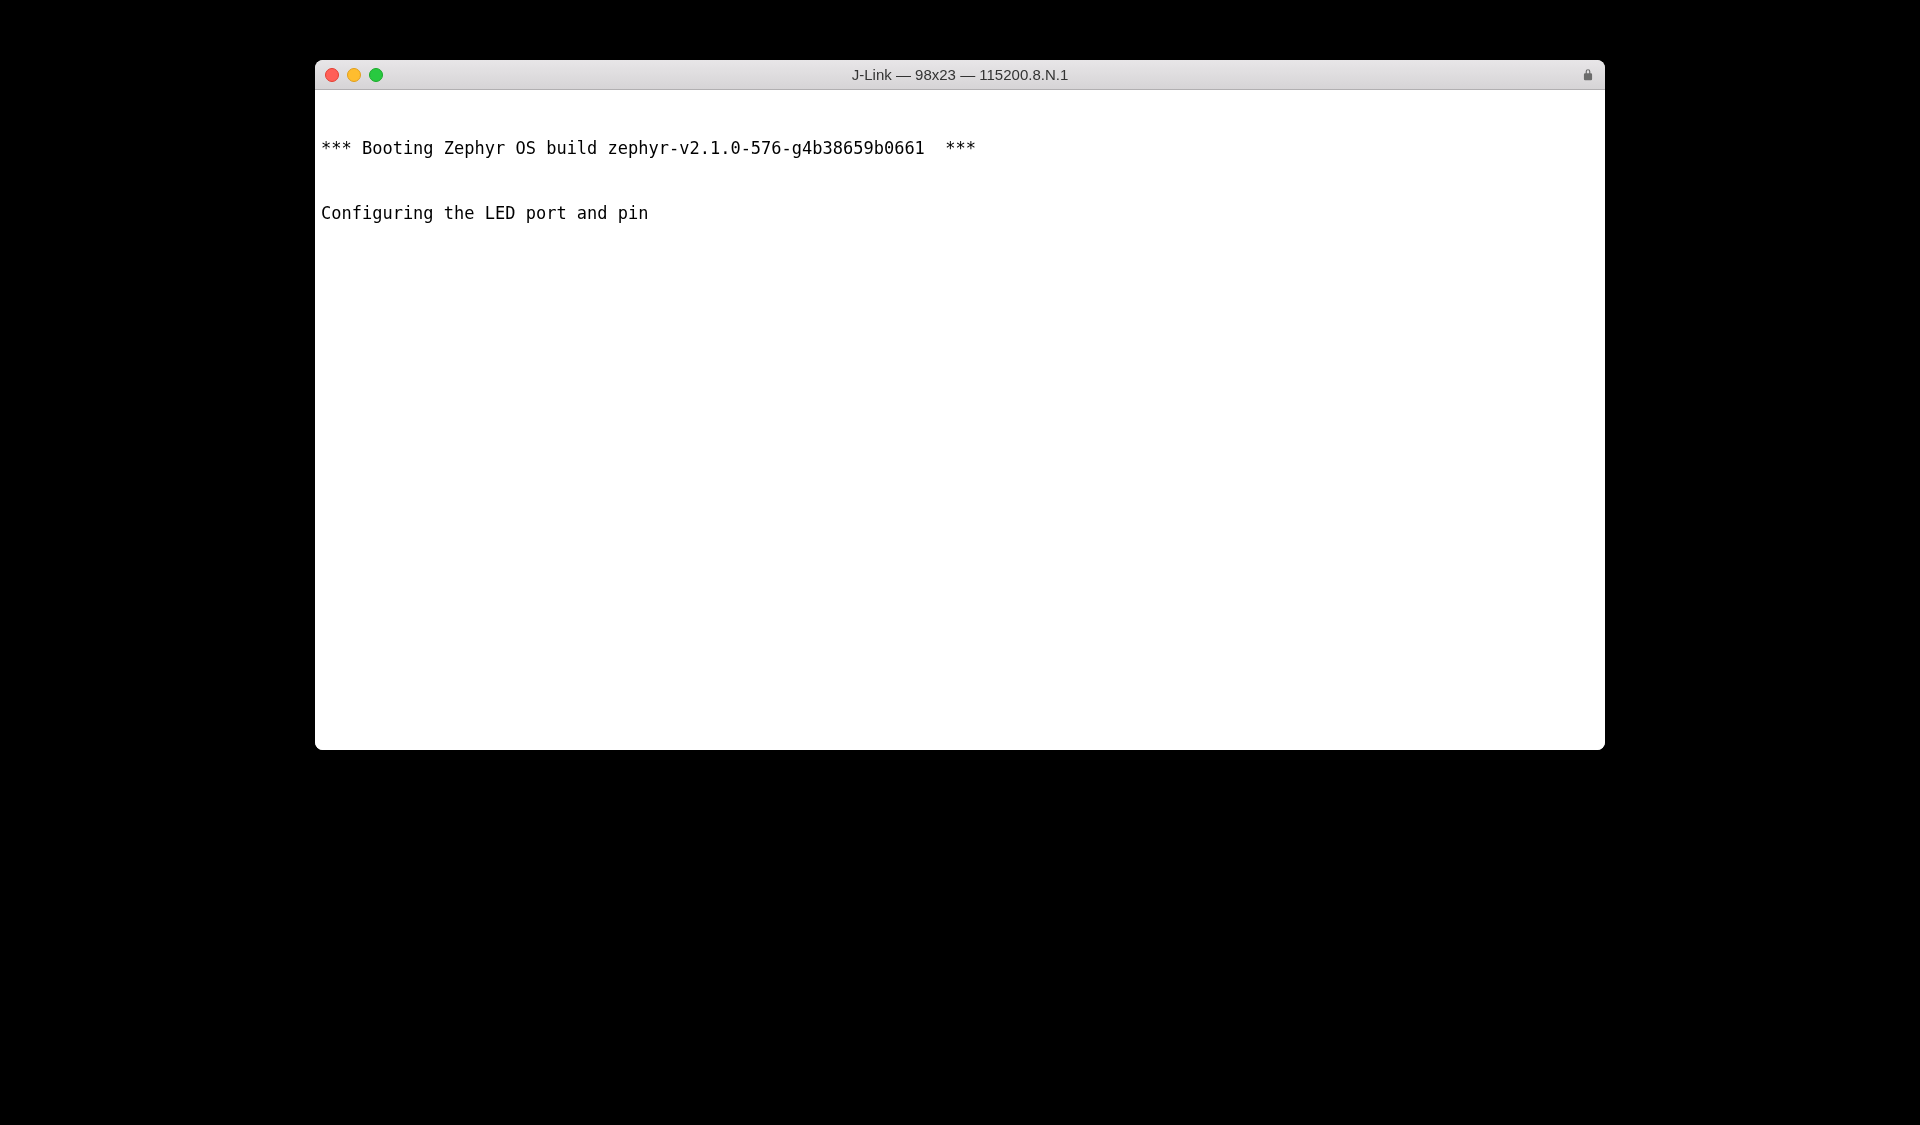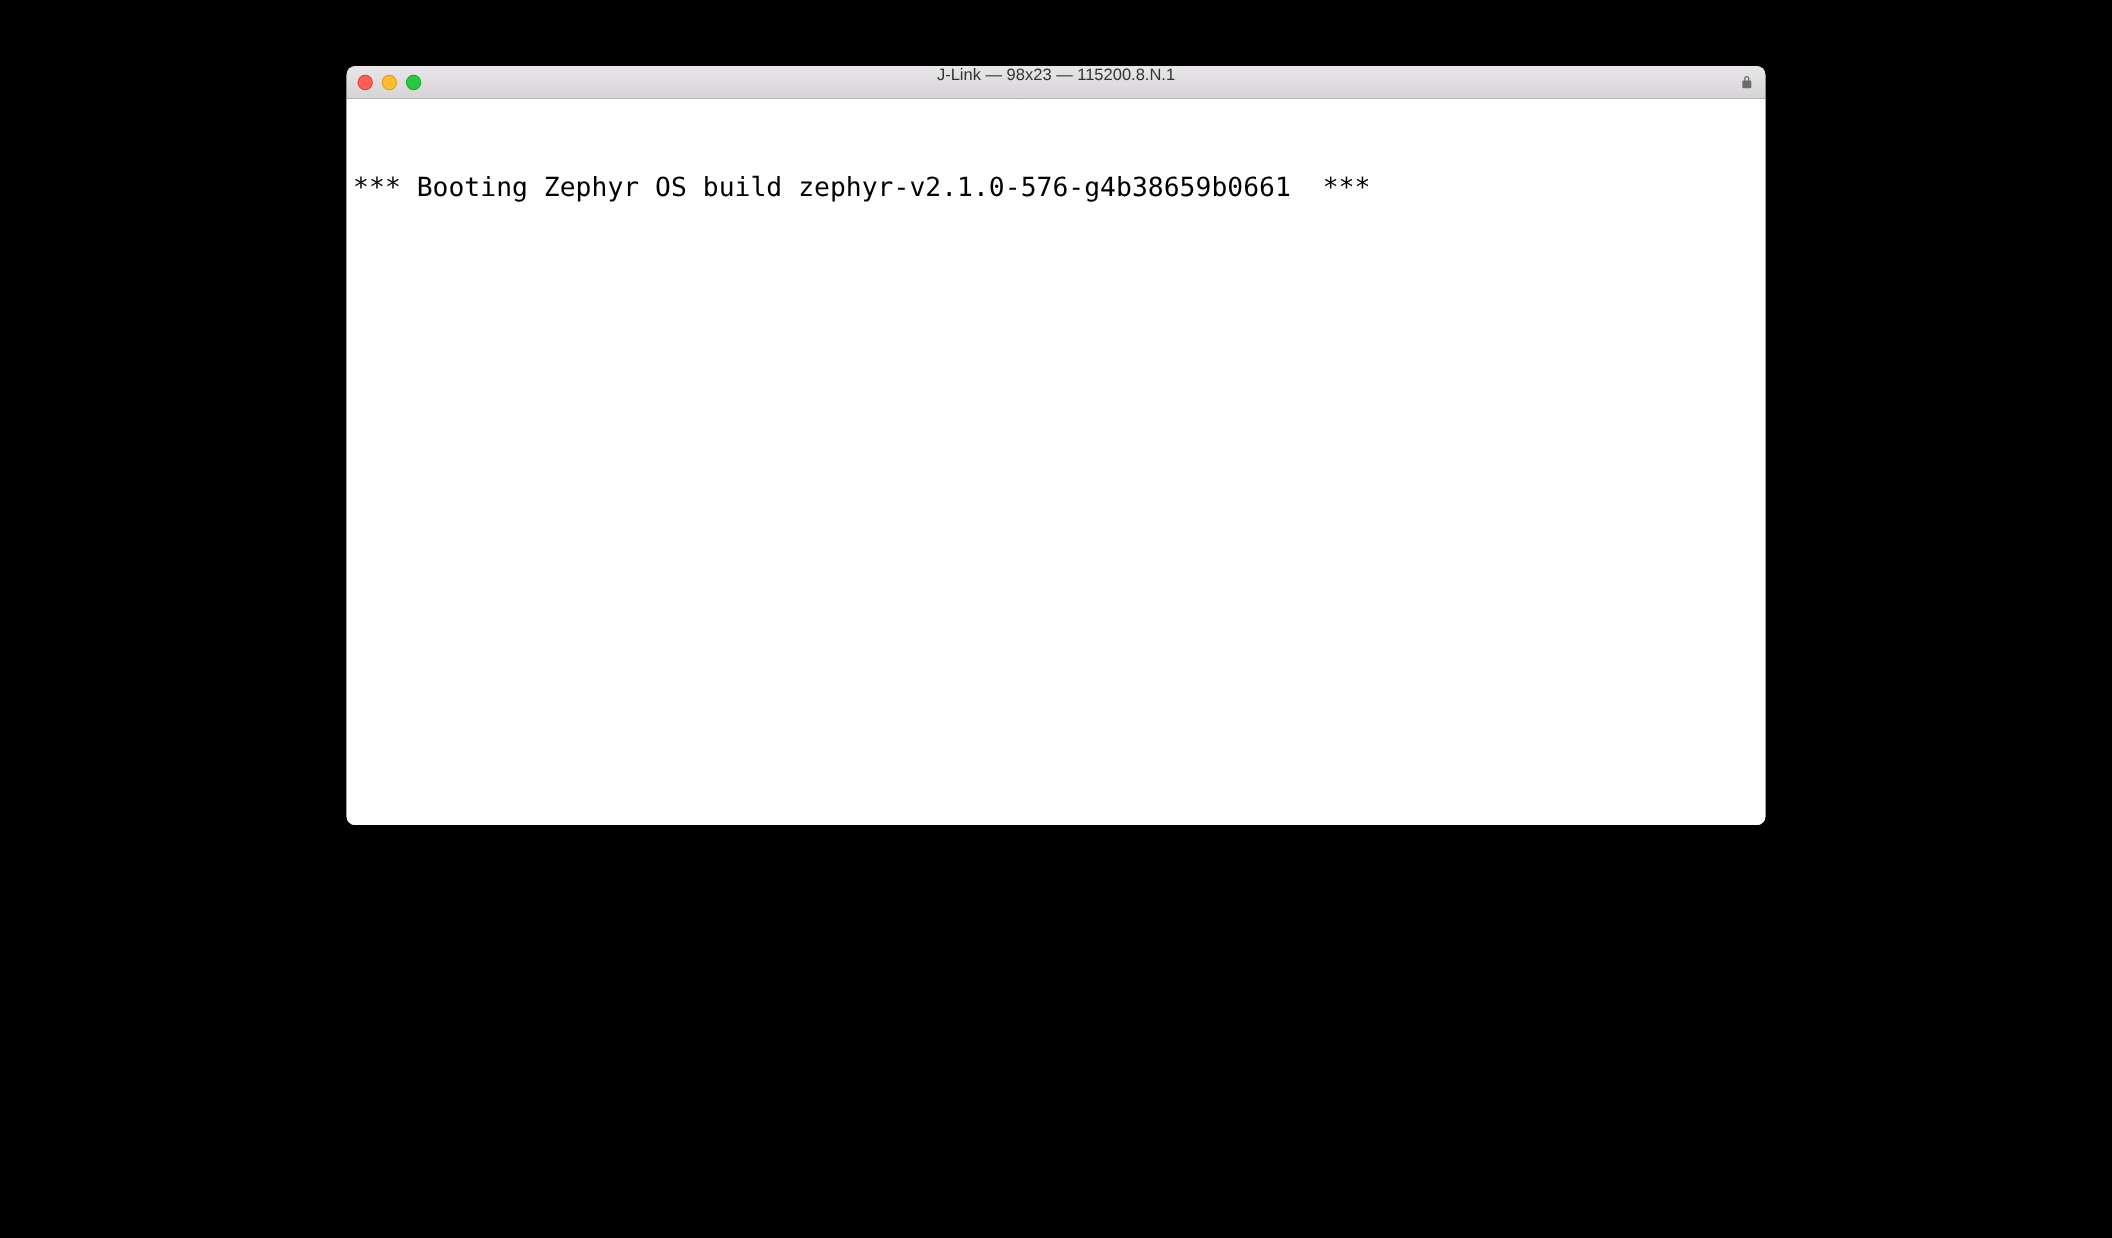--- a/index.html
+++ b/index.html
@@ -26,20 +26,21 @@
       display: flex;
       flex-direction: column;
     }
     .titlebar {
       height: 30px;
       background: linear-gradient(to bottom, #e8e6e8 0%, #d6d4d6 100%);
       border-bottom: 1px solid #b1afb1;
       border-top-left-radius: 8px;
       border-top-right-radius: 8px;
       display: flex;
+      align-items: center;
       position: relative;
       padding: 0 10px;
     }
     .traffic-lights {
       display: flex;
       gap: 8px;
       align-items: center;
     }
     .light {
       width: 14px;
@@ -66,21 +67,21 @@
     .lock-icon svg {
       width: 14px;
       height: 14px;
       display: block;
     }
     .terminal-body {
       flex: 1;
       background: #fff;
       padding: 4px 6px;
       font-family: "Menlo", "Consolas", monospace;
-      font-size: 24px;
+      font-size: 17px;
       line-height: 1.28;
       color: #000;
       white-space: pre;
       overflow: hidden;
     }
     .terminal-line {
       display: block;
     }
   </style>
 </head>
@@ -97,14 +98,15 @@
     <div class="lock-area">
       <span class="lock-icon">
         <svg viewBox="0 0 24 24" fill="#6b6b6b">
           <path d="M12 2a4 4 0 0 0-4 4v3H7a2 2 0 0 0-2 2v8a2 2 0 0 0 2 2h10a2 2 0 0 0 2-2v-8a2 2 0 0 0-2-2h-1V6a4 4 0 0 0-4-4zm-2 4a2 2 0 1 1 4 0v3h-4V6z"></path>
         </svg>
       </span>
     </div>
   </div>
   <div class="terminal-body">
     <span class="terminal-line">*** Booting Zephyr OS build zephyr-v2.1.0-576-g4b38659b0661  ***</span>
+    <span class="terminal-line">Configuring the LED port and pin</span>
   </div>
 </div>
 
 </body></html>

